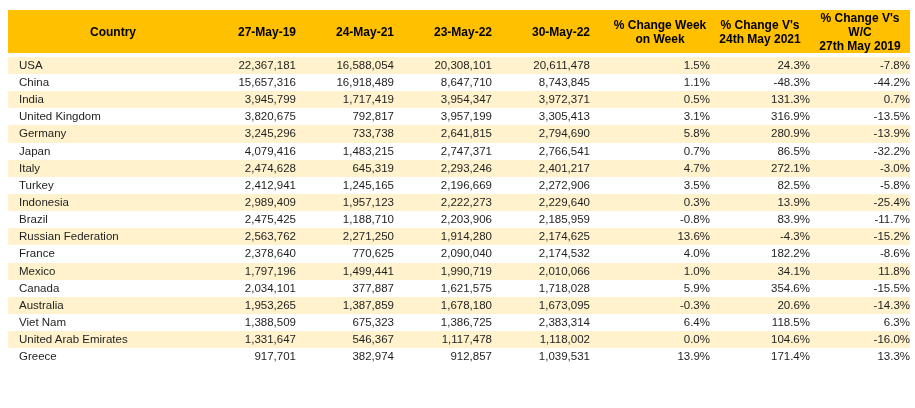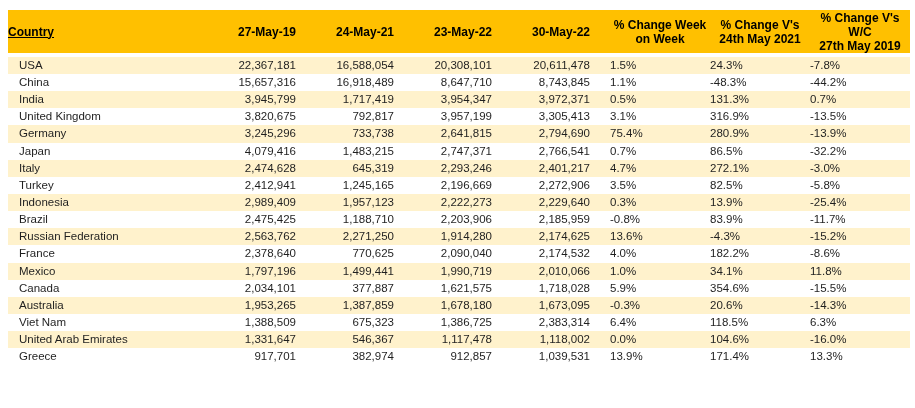--- a/index.html
+++ b/index.html
@@ -34,39 +34,38 @@
     font-size: 12px;
     line-height: 14px;
     height: 43px;
     vertical-align: middle;
     text-align: center;
     white-space: pre-line;
     border-bottom: 4px solid #ffffff;
     padding: 0;
   }
   thead th.h-country {
-    text-align: left;
-    text-decoration: underline;
+    text-align: center;
   }
 
   tbody tr { height: 17.15px; }
   tbody tr:nth-child(odd)  { background: #FFF2CC; }
   tbody tr:nth-child(even) { background: #FFFFFF; }
 
   tbody td {
     font-size: 11.5px;
     line-height: 17px;
     color: #1f1f1f;
     padding: 0;
     white-space: nowrap;
     overflow: hidden;
   }
   td.c-country { text-align: left;  padding-left: 11px;  }
   td.c-num     { text-align: right; padding-right: 20px;}
-  td.c-pct     { text-align: left; }
+  td.c-pct     { text-align: right; }
 </style>
 </head>
 <body>
 
 <div class="sheet">
   <table class="data-table">
     <colgroup>
         <col class="col-country">
         <col class="col-date">
         <col class="col-date">
@@ -131,21 +130,21 @@
           <td class="c-pct">3.1%</td>
           <td class="c-pct">316.9%</td>
           <td class="c-pct">-13.5%</td>
         </tr>
         <tr>
           <td class="c-country">Germany</td>
           <td class="c-num">3,245,296</td>
           <td class="c-num">733,738</td>
           <td class="c-num">2,641,815</td>
           <td class="c-num">2,794,690</td>
-          <td class="c-pct">75.4%</td>
+          <td class="c-pct">5.8%</td>
           <td class="c-pct">280.9%</td>
           <td class="c-pct">-13.9%</td>
         </tr>
         <tr>
           <td class="c-country">Japan</td>
           <td class="c-num">4,079,416</td>
           <td class="c-num">1,483,215</td>
           <td class="c-num">2,747,371</td>
           <td class="c-num">2,766,541</td>
           <td class="c-pct">0.7%</td>

